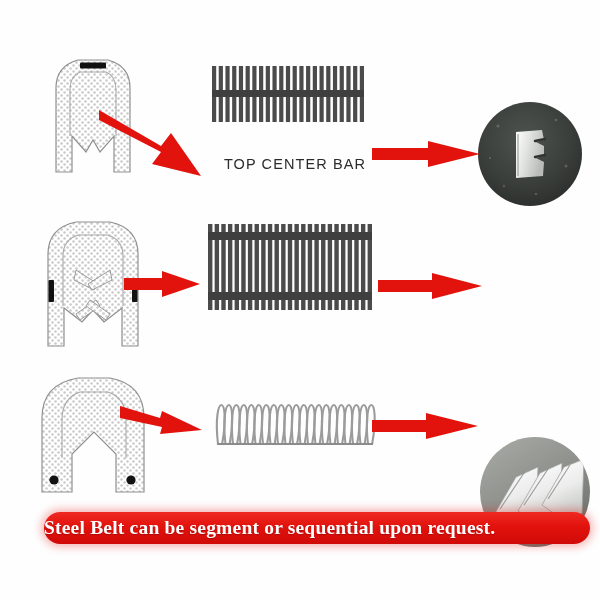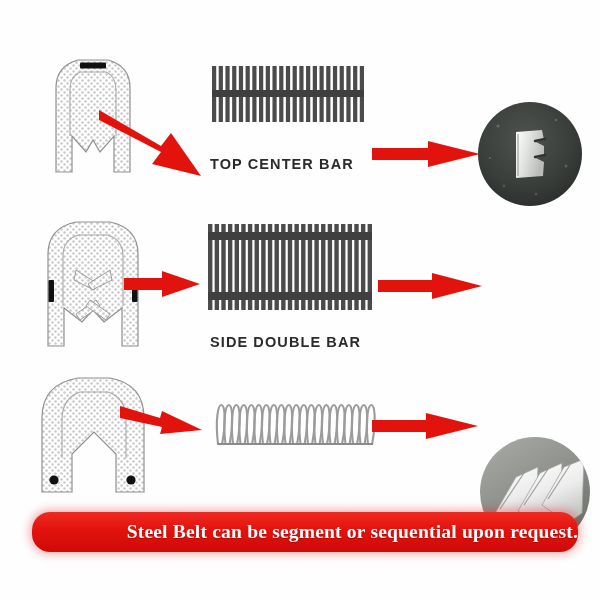--- a/index.html
+++ b/index.html
@@ -44,24 +44,25 @@
     width: 190px;
     height: 150px;
   }
   .belt-art {
     position: absolute;
     left: 0;
     top: 0;
   }
   .belt-label {
     position: absolute;
-    left: 10px;
+    left: 0;
     width: 190px;
+    text-align: center;
     font-family: "Liberation Sans", sans-serif;
-    font-weight: bold;
+    font-weight: normal;
     font-size: 14.5px;
     letter-spacing: 1.1px;
     color: #2b2b2b;
     white-space: nowrap;
   }
   #label-0 { top: 116px; }
   #label-1 { top: 124px; }
   #label-2 { top: 98px; }
 
   
@@ -76,30 +77,30 @@
 
   
   .arrow {
     position: absolute;
   }
   .arrow svg { display: block; overflow: visible; }
 
   
   #banner {
     position: absolute;
-    left: 32px;
+    left: 44px;
     top: 512px;
     width: 546px;
-    height: 40px;
+    height: 32px;
     background: linear-gradient(180deg,#ef2a22 0%, #e2120d 45%, #cf0a07 100%);
     border-radius: 18px;
     box-shadow: 0 0 9px 3px rgba(226,18,13,0.30);
     display: flex;
     align-items: center;
-    justify-content: flex-end;
+    justify-content: flex-start;
   }
   #banner-text {
     color: #ffffff;
     font-family: "Liberation Serif", serif;
     font-weight: bold;
     font-size: 19.5px;
     letter-spacing: 0.2px;
     white-space: nowrap;
     text-shadow: 0 1px 1px rgba(120,0,0,0.45);
   }
@@ -266,21 +267,20 @@
               <rect x="141" y="14" width="4.4" height="86" fill="#4b4b4b"></rect>
               <rect x="147.64999999999998" y="14" width="4.4" height="86" fill="#4b4b4b"></rect>
               <rect x="154.29999999999998" y="14" width="4.4" height="86" fill="#4b4b4b"></rect>
               <rect x="160.95" y="14" width="4.4" height="86" fill="#4b4b4b"></rect>
               <rect x="167.6" y="14" width="4.4" height="86" fill="#4b4b4b"></rect>
             </g>
           <rect x="8" y="22" width="164" height="8" fill="#3f3f3f"></rect>
           <rect x="8" y="82" width="164" height="8" fill="#3f3f3f"></rect>
         </g>
       </svg>
-      <div class="belt-label" id="label-1">SIDE DOUBLE BAR</div>
     </div>
 
     <div class="photo" id="photo-1">
       <svg viewBox="0 0 110 110" preserveAspectRatio="none">
         <defs>
           <linearGradient id="pbg1" x1="0" y1="0" x2="0.6" y2="1">
             <stop offset="0%" stop-color="#a9aca7"></stop>
             <stop offset="55%" stop-color="#8d908b"></stop>
             <stop offset="100%" stop-color="#6e716c"></stop>
           </linearGradient>

